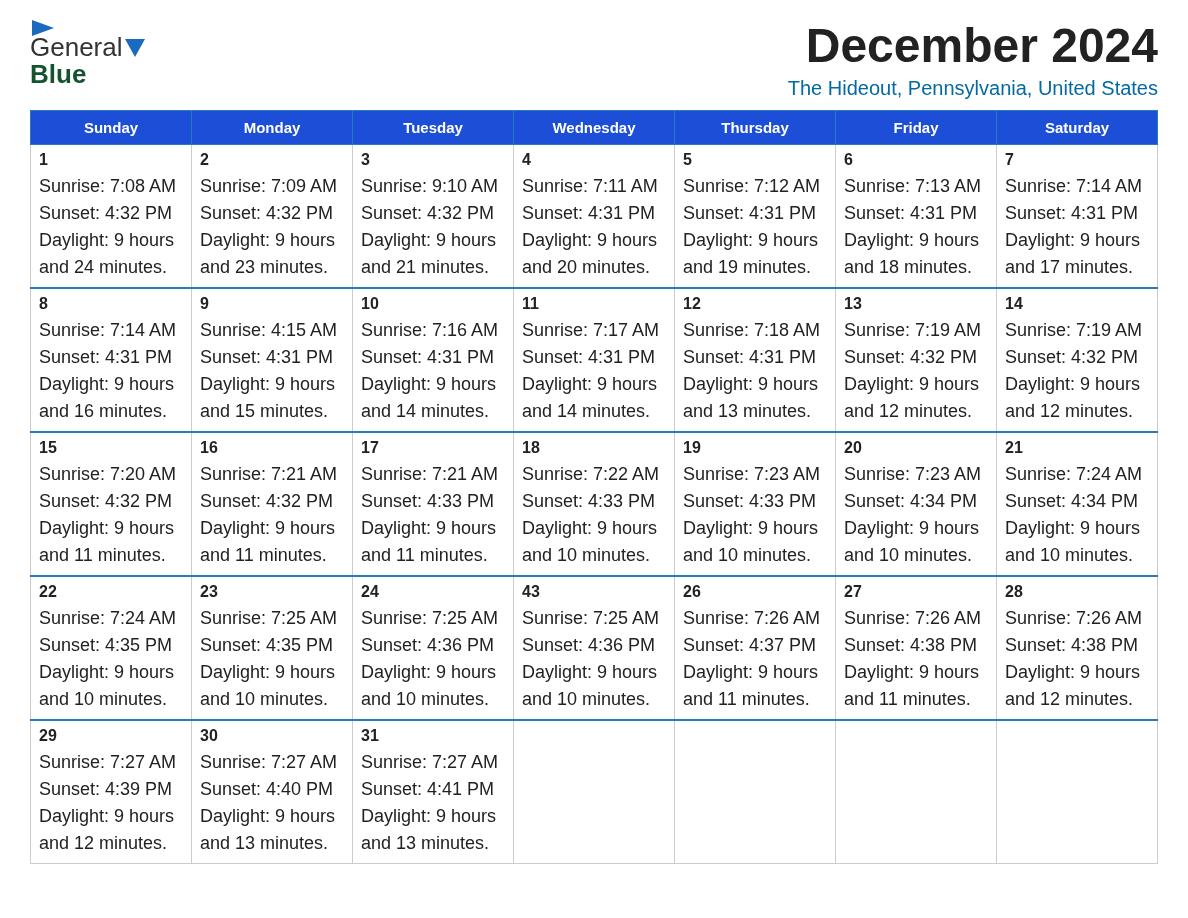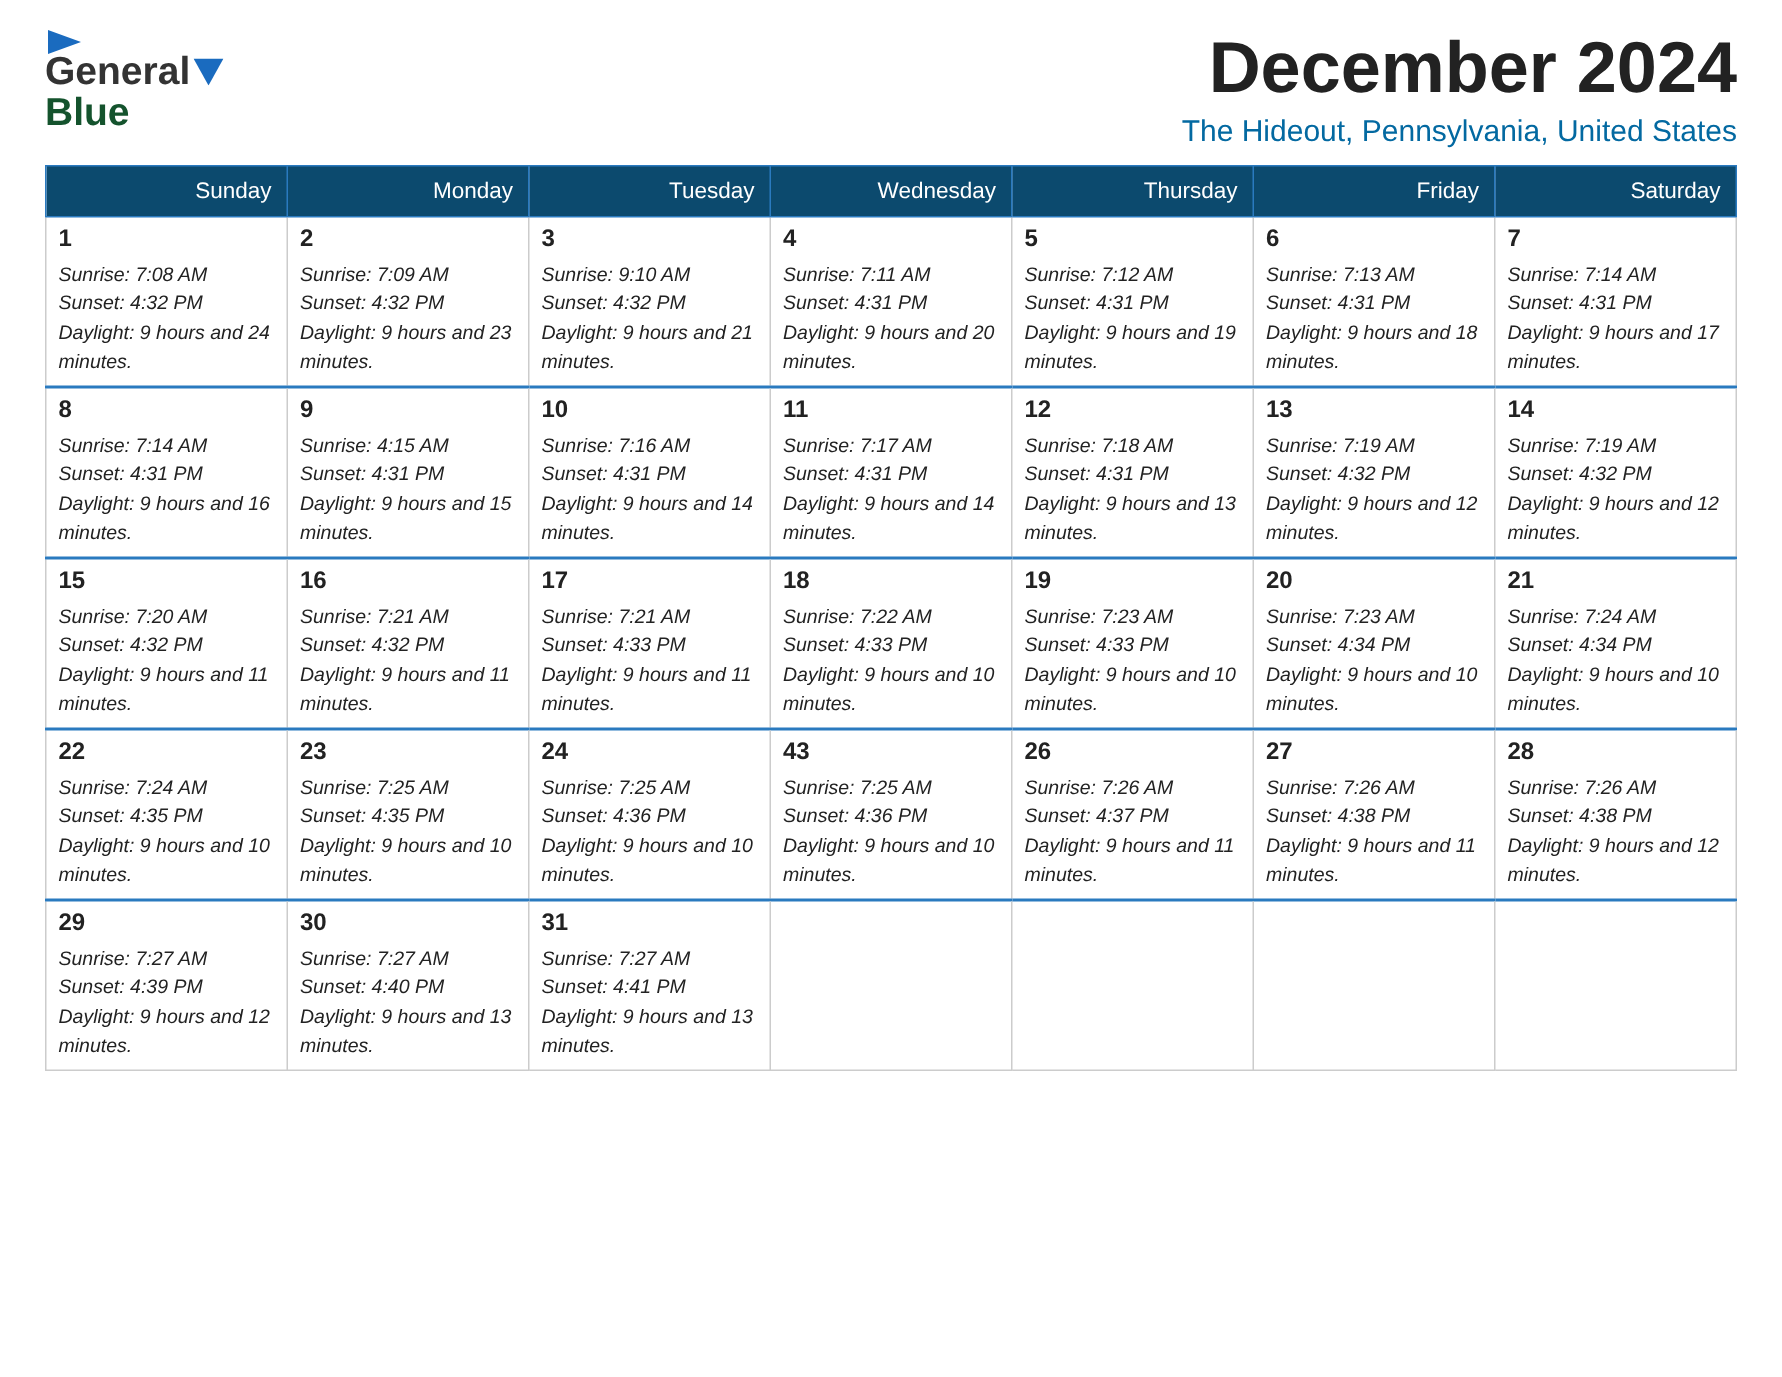--- a/index.html
+++ b/index.html
@@ -43,48 +43,47 @@
       font-size: 20px;
       color: #0369a1;
       margin-top: 4px;
     }
     .calendar-table {
       width: 100%;
       border-collapse: collapse;
       margin-top: 8px;
     }
     .calendar-table th {
-      background-color: #0c4a6e;
+      background-color: #1d4ed8;
       color: #fff;
       font-size: 15px;
       padding: 8px 10px;
-      text-align: right;
-      font-weight: normal;
+      text-align: center;
+      font-weight: bold;
       border: 1px solid #2a7abf;
     }
     .calendar-table td {
       vertical-align: top;
       padding: 6px 8px;
       font-size: 13px;
       color: #222;
       border: 1px solid #ccc;
       width: 14.28%;
       min-height: 90px;
       height: 110px;
     }
     .day-number {
       font-size: 16px;
       font-weight: bold;
       display: block;
       margin-bottom: 4px;
     }
     .day-info {
-      font-size: 13px;
+      font-size: 18px;
       line-height: 1.5;
-      font-style: italic;
     }
     .row-separator td {
       border-top: 2px solid #2a7abf;
     }
     .empty-cell {
       background: #fff;
     }
   </style>
 </head>
 <body>
@@ -93,21 +92,21 @@
   <div class="logo-area">
     <div class="logo-text">
       <span class="logo-general"></span>
       <span style="position:relative; display:inline-flex; align-items:center;">
         <svg width="22" height="20" viewBox="0 0 22 20" style="margin:0 2px;">
           <polygon points="0,0 22,8 0,16" fill="#1a6bbf"></polygon>
         </svg>
       </span>
     </div>
     <div style="display:flex; align-items:center; margin-top:-8px; margin-left:0;">
-      <span style="font-size:26px; font-weight:bold; color:#333;">General</span>
+      <span style="font-size:26px; font-weight:normal; color:#333;">General</span>
       <svg width="20" height="18" viewBox="0 0 20 18" style="margin:0 2px 0 2px;">
         <polygon points="0,0 20,0 10,18" fill="#1a6bbf"></polygon>
       </svg>
     </div>
     <div style="font-size:26px; font-weight:bold; color:#14532d; margin-top:-4px;">Blue</div>
   </div>
   <div class="title-area">
     <div class="month-title">December 2024</div>
     <div class="location-title">The Hideout, Pennsylvania, United States</div>
   </div>

